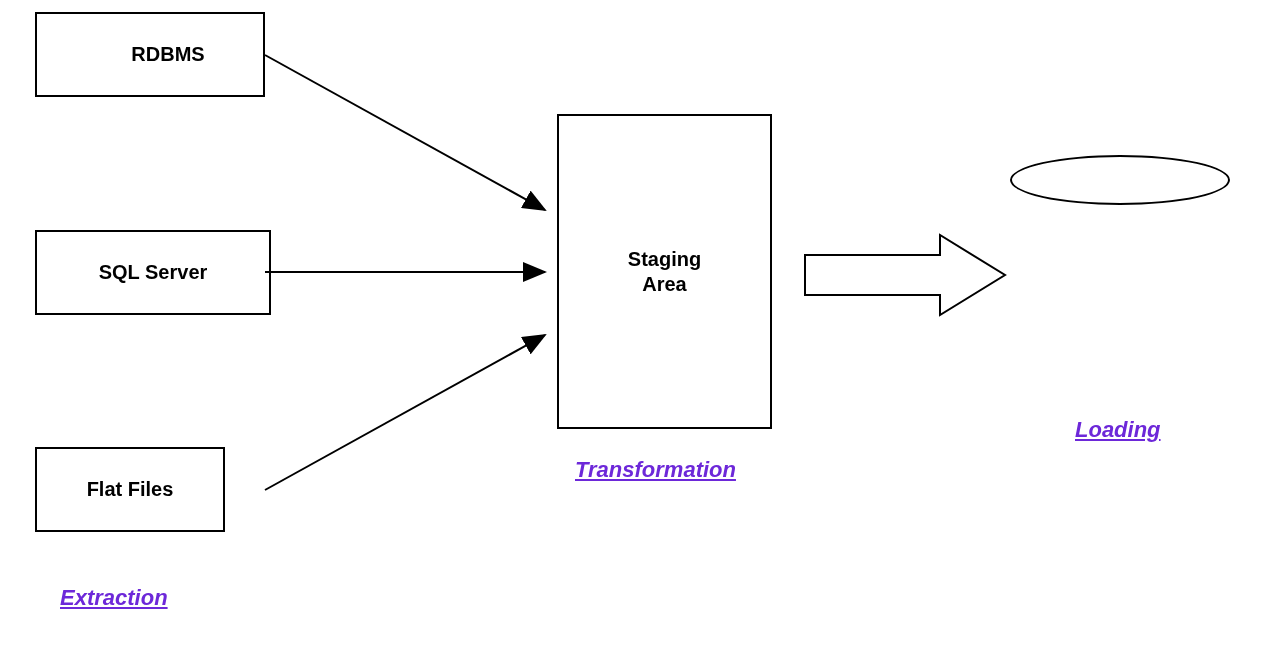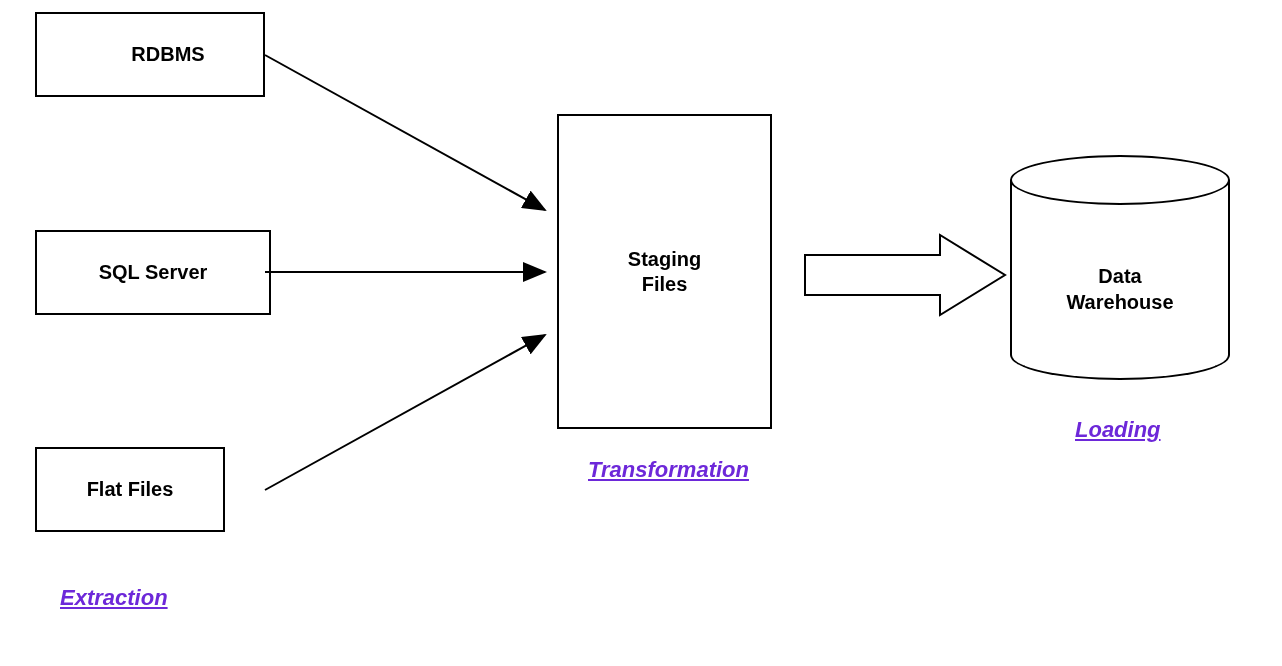--- a/index.html
+++ b/index.html
@@ -92,32 +92,26 @@
   <span>SQL Server</span>
 </div>
 
 <div class="box" style="left:35px; top:447px; width:190px; height:85px;">
   <span>Flat Files</span>
 </div>
 
 <div class="box" style="left:557px; top:114px; width:215px; height:315px;">
   <div>
     <span>Staging</span><br>
-    <span>Files</span>
+    <span>Area</span>
   </div>
 </div>
 
 <div class="cylinder-wrap" style="left:1010px; top:155px;">
   <div class="cylinder-top"></div>
-  <div class="cylinder-body">
-    <div>
-      <span>Data</span><br>
-      <span>Warehouse</span>
-    </div>
-  </div>
 </div>
 
 <svg class="connectors">
   <defs>
     <marker id="arrowhead" markerWidth="12" markerHeight="10" refX="11" refY="5" orient="auto">
       <polygon points="0 0, 12 5, 0 10" fill="#000"></polygon>
     </marker>
   </defs>
 
   <line x1="265" y1="55" x2="545" y2="210" stroke="#000" stroke-width="2" marker-end="url(#arrowhead)"></line>
@@ -135,19 +129,19 @@
              L 940 295
              L 805 295
              Z" fill="#fff" stroke="#000" stroke-width="2"></path>
   </g>
 </svg>
 
 <div class="phase-label" style="left:60px; top:585px;text-align:right;">
   <span>Extraction</span>
 </div>
 
-<div class="phase-label" style="left:588px; top:457px;">
+<div class="phase-label" style="left:575px; top:457px;">
   <span>Transformation</span>
 </div>
 
 <div class="phase-label" style="left:1075px; top:417px;">
   <span>Loading</span>
 </div>
 
 </body></html>

